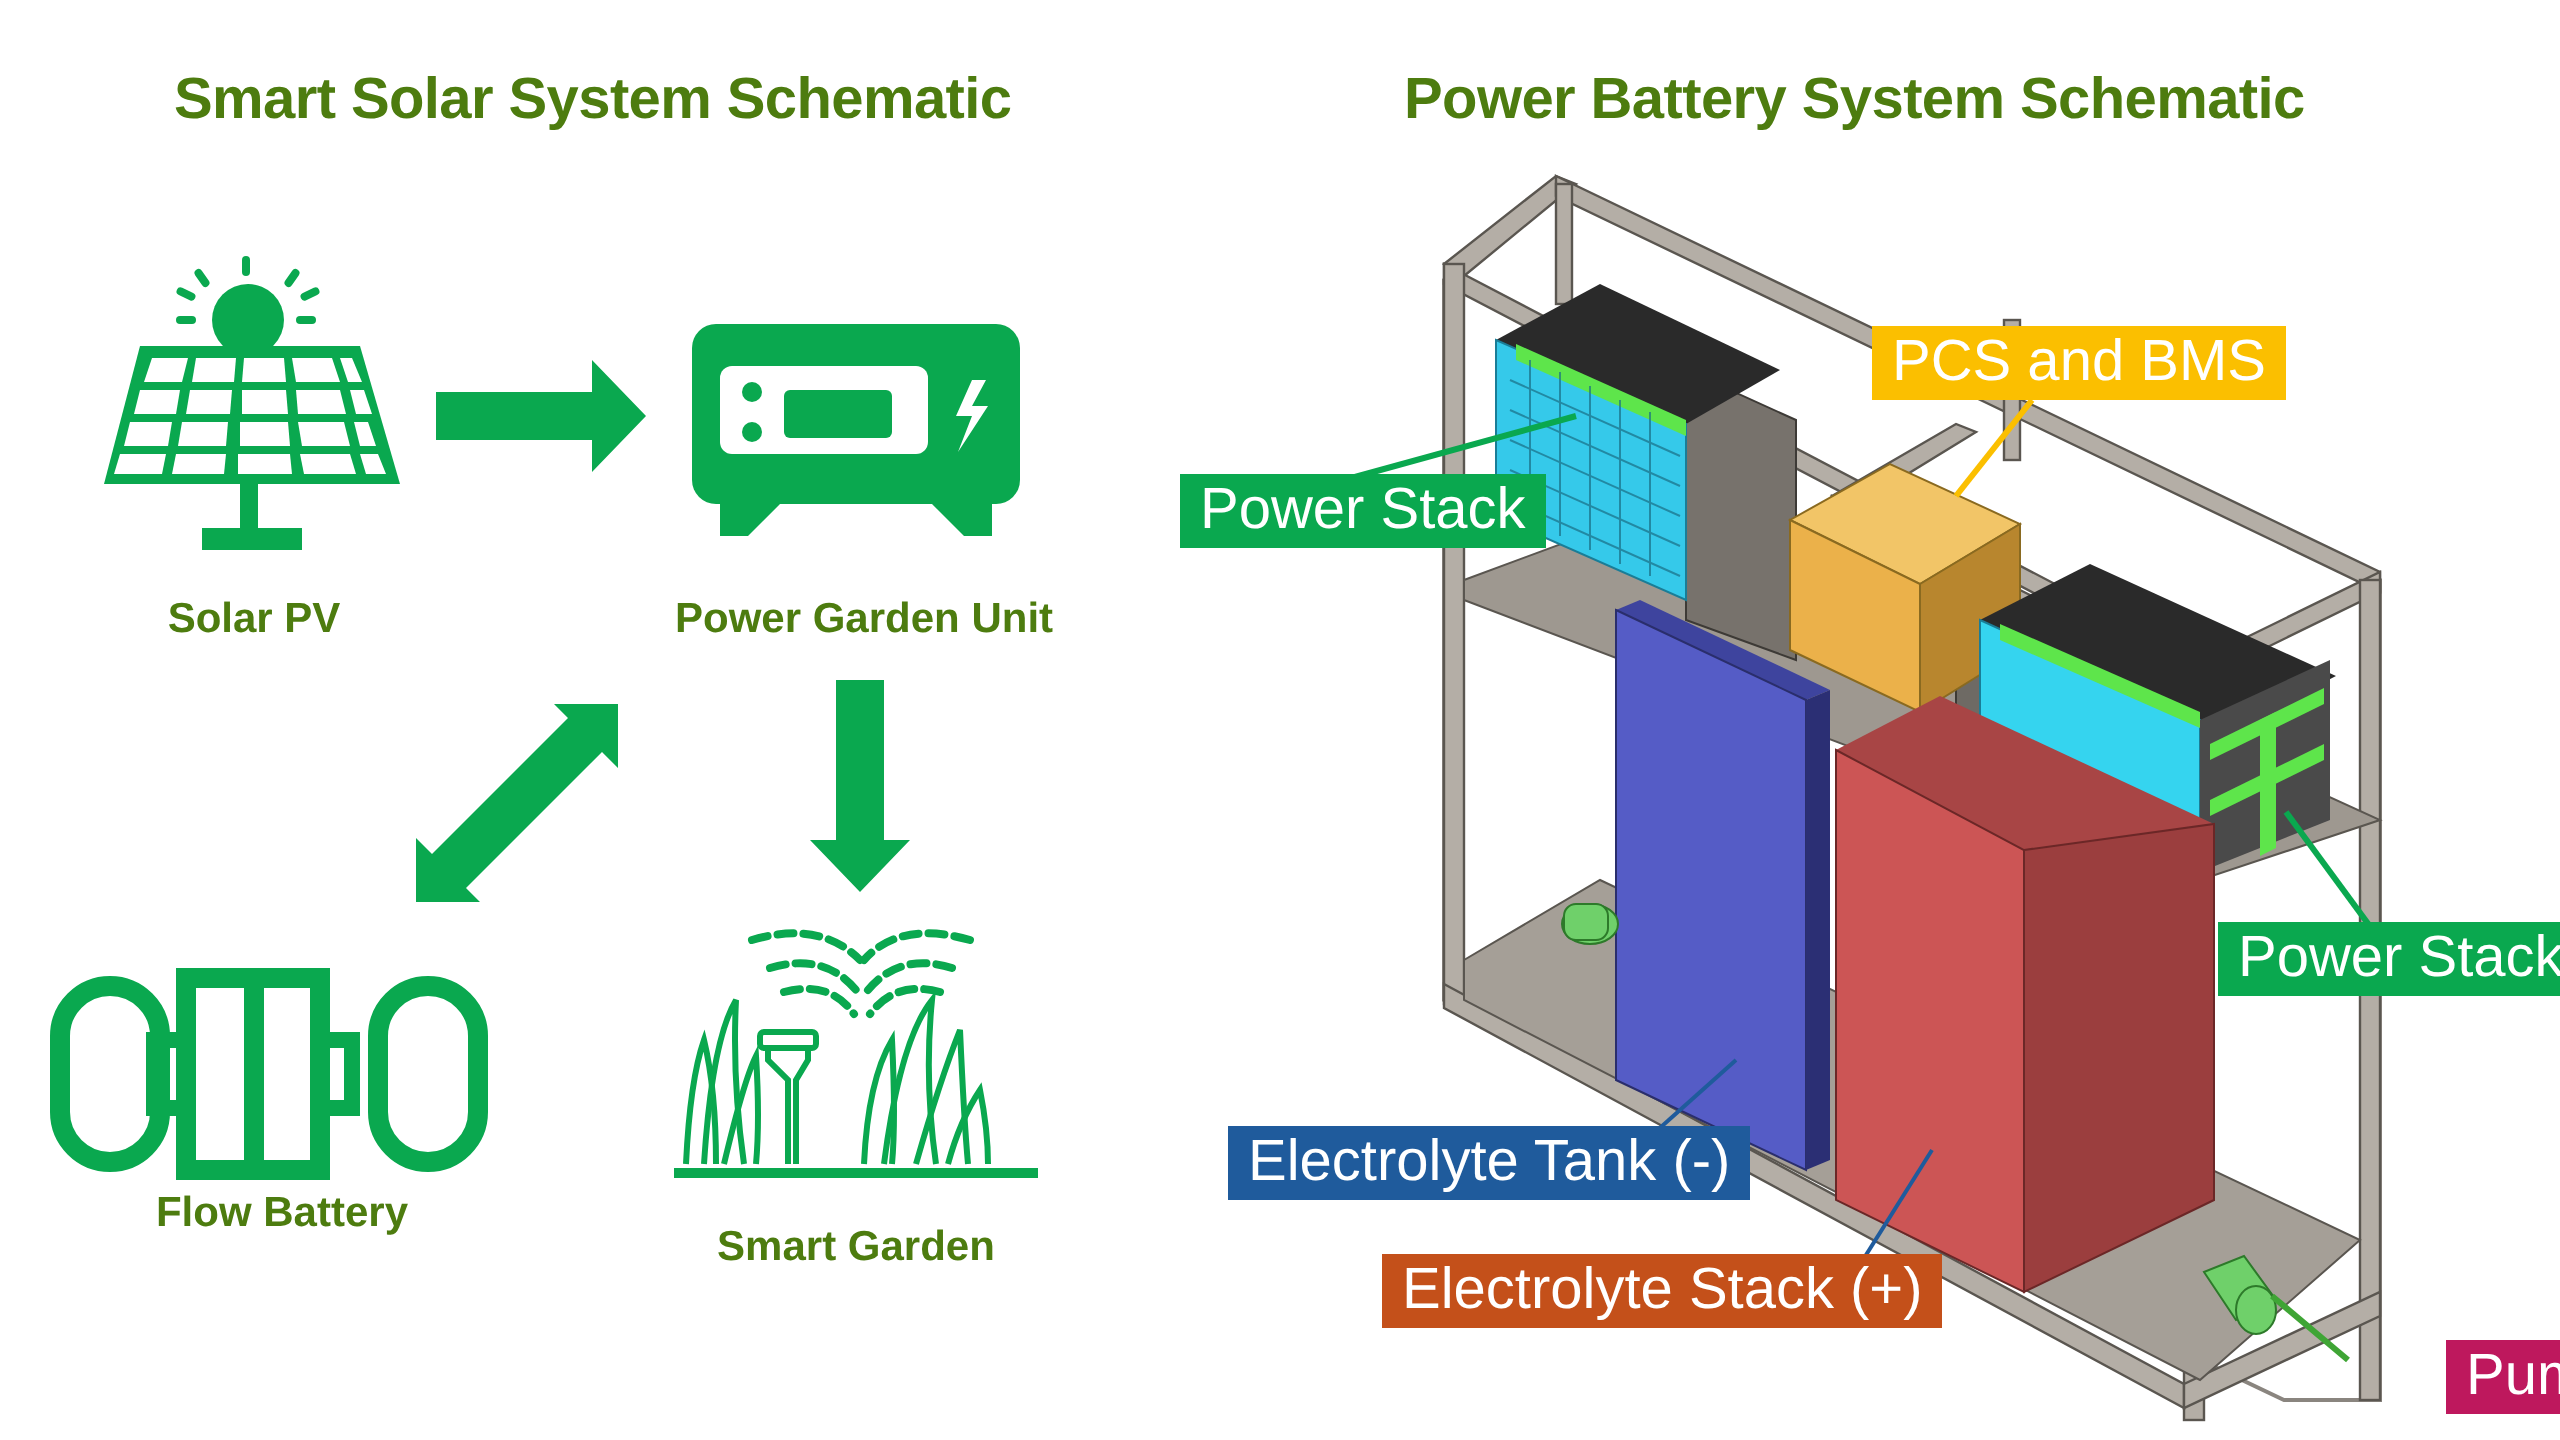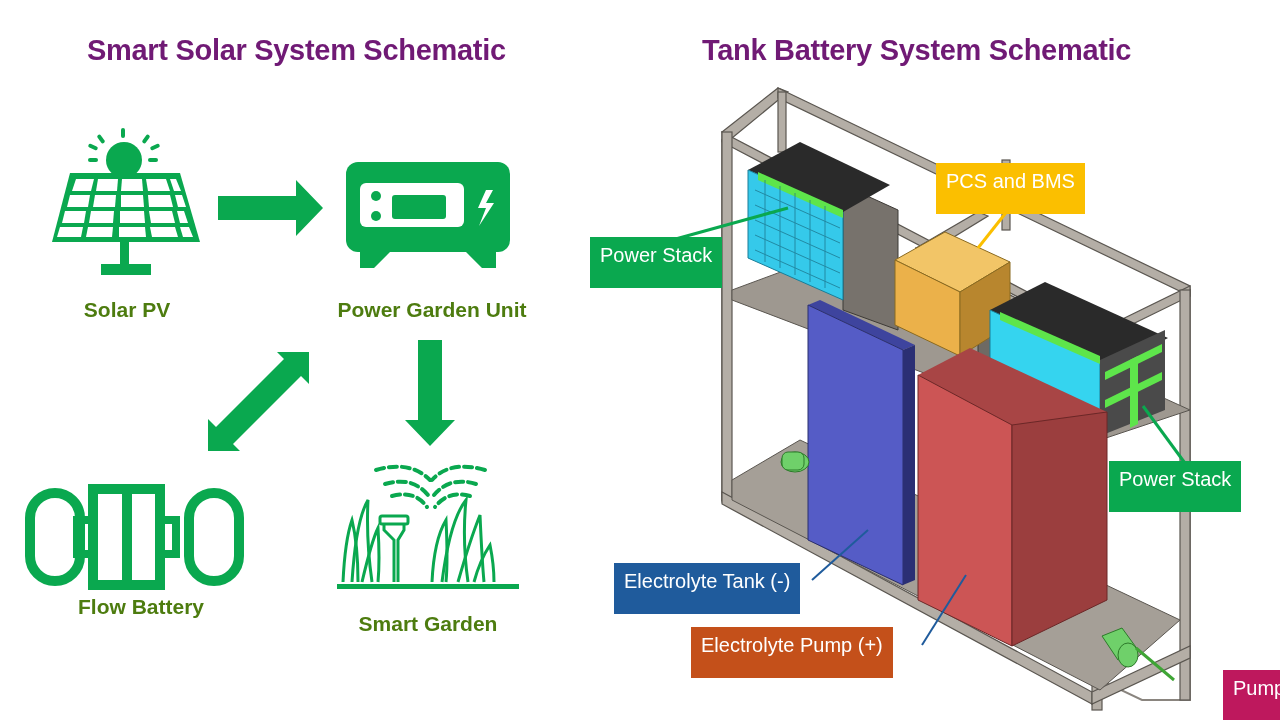--- a/index.html
+++ b/index.html
@@ -1,20 +1,20 @@
 <!DOCTYPE html>
 <html><head>
 <meta charset="utf-8">
 <style>
   html,body{margin:0;padding:0;background:#ffffff;}
   body{width:1280px;height:720px;position:relative;overflow:hidden;font-family:"Liberation Sans",sans-serif;}
-  .title{position:absolute;top:34px;font-weight:bold;font-size:29px;color:#701a75;white-space:nowrap;letter-spacing:-0.3px;}
+  .title{position:absolute;top:34px;font-weight:bold;font-size:29px;color:#4d7c0f;white-space:nowrap;letter-spacing:-0.3px;}
   .node-label{position:absolute;font-weight:bold;font-size:21px;color:#4d7c0f;white-space:nowrap;transform:translateX(-50%);}
   svg.layer{position:absolute;left:0;top:0;}
-  .callout{position:absolute;color:#ffffff;font-size:20px;padding:5px 10px 20px 10px;white-space:nowrap;line-height:26px;}
+  .callout{position:absolute;color:#ffffff;font-size:29px;padding:5px 10px 6px 10px;white-space:nowrap;line-height:26px;}
 </style>
 </head>
 <body>
 
 <div class="title" style="left:87px;">Smart Solar System Schematic</div>
 
 <svg class="layer" width="640" height="720">
 
   <g fill="#0aa84f">
     <circle cx="124" cy="160" r="18"></circle>
@@ -99,21 +99,21 @@
     <path d="M474 582 Q480 560 490 545 Q494 565 494 582"></path>
     <rect x="337" y="584" width="182" height="5" fill="#0aa84f" stroke="none"></rect>
   </g>
 </svg>
 
 <div class="node-label" style="left:127px;top:298px;">Solar PV</div>
 <div class="node-label" style="left:432px;top:298px;">Power Garden Unit</div>
 <div class="node-label" style="left:141px;top:595px;text-align:right;">Flow Battery</div>
 <div class="node-label" style="left:428px;top:612px;text-align:center;">Smart Garden</div>
 
-<div class="title" style="left:702px;">Tank Battery System Schematic</div>
+<div class="title" style="left:702px;">Power Battery System Schematic</div>
 
 <svg class="layer" width="1280" height="720">
 
   <g fill="none" stroke="#8a857f" stroke-width="2">
     <path d="M722 140 L778 90 L1190 290 L1190 700 L1142 700 L722 500 Z" fill="none"></path>
   </g>
   <g fill="#b4aea6" stroke="#5a5650" stroke-width="1.2">
     <path d="M722 132 L778 88 L788 92 L732 138 Z"></path>
     <path d="M778 88 L1190 286 L1190 296 L778 98 Z"></path>
     <path d="M722 132 L1100 330 L1100 340 L722 142 Z"></path>
@@ -190,14 +190,14 @@
     <line x1="812" y1="580" x2="868" y2="530" stroke="#1f5b9c" stroke-width="2"></line>
     <line x1="922" y1="645" x2="966" y2="575" stroke="#1f5b9c" stroke-width="2"></line>
     <line x1="1174" y1="680" x2="1136" y2="648" stroke="#3fa535"></line>
   </g>
 </svg>
 
 <div class="callout" style="left:590px;top:237px;background:#0aa84f;">Power Stack</div>
 <div class="callout" style="left:936px;top:163px;background:#fbbf00;">PCS and BMS</div>
 <div class="callout" style="left:1109px;top:461px;background:#0aa84f;">Power Stack</div>
 <div class="callout" style="left:589px;top:563px;background:#1f5b9c;margin-left:25px;">Electrolyte Tank (-)</div>
-<div class="callout" style="left:691px;top:627px;background:#c4501a;">Electrolyte Pump (+)</div>
+<div class="callout" style="left:691px;top:627px;background:#c4501a;">Electrolyte Stack (+)</div>
 <div class="callout" style="left:1223px;top:670px;background:#be185d;">Pump</div>
 
 </body></html>

